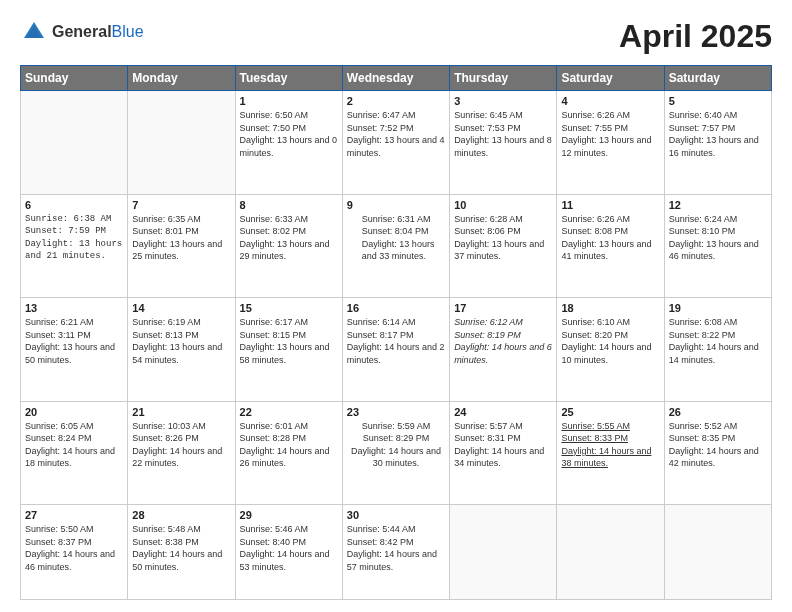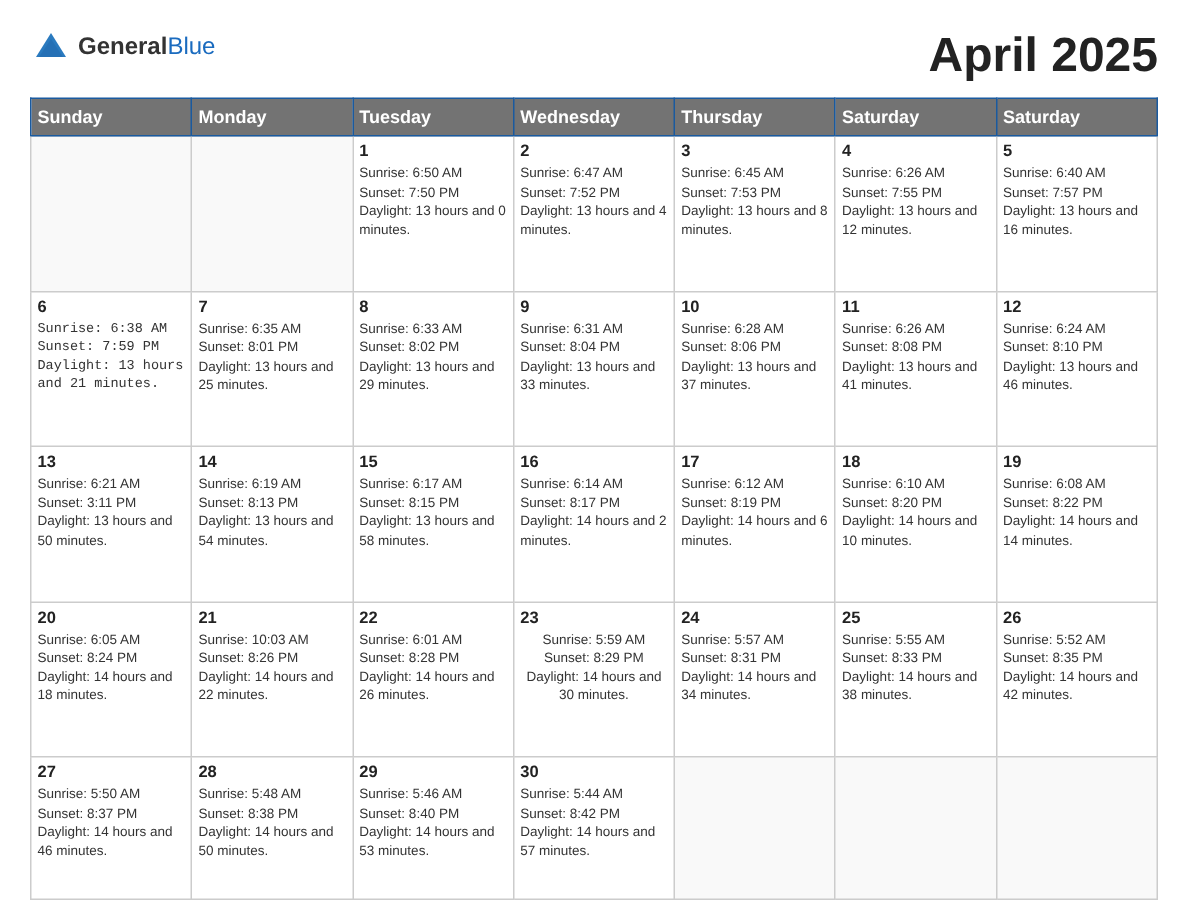--- a/index.html
+++ b/index.html
@@ -185,21 +185,21 @@
 Daylight: 13 hours and 25 minutes.</div>
           </td>
           <td>
             <span class="day-num">8</span>
             <div class="day-info" style="white-space: pre-line;">Sunrise: 6:33 AM
 Sunset: 8:02 PM
 Daylight: 13 hours and 29 minutes.</div>
           </td>
           <td>
             <span class="day-num">9</span>
-            <div class="day-info" style="white-space: pre-line;">Sunrise: 6:31 AM
+            <div class="day-info" style="white-space: pre-line; margin-left: 15px;">Sunrise: 6:31 AM
 Sunset: 8:04 PM
 Daylight: 13 hours and 33 minutes.</div>
           </td>
           <td>
             <span class="day-num">10</span>
             <div class="day-info" style="white-space: pre-line;">Sunrise: 6:28 AM
 Sunset: 8:06 PM
 Daylight: 13 hours and 37 minutes.</div>
           </td>
           <td>
@@ -235,21 +235,21 @@
 Daylight: 13 hours and 58 minutes.</div>
           </td>
           <td>
             <span class="day-num">16</span>
             <div class="day-info" style="white-space: pre-line;">Sunrise: 6:14 AM
 Sunset: 8:17 PM
 Daylight: 14 hours and 2 minutes.</div>
           </td>
           <td>
             <span class="day-num">17</span>
-            <div class="day-info" style="white-space: pre-line;">Sunrise: 6:12 AM
+            <div class="day-info" style="white-space: pre-line; font-style: italic;">Sunrise: 6:12 AM
 Sunset: 8:19 PM
 Daylight: 14 hours and 6 minutes.</div>
           </td>
           <td>
             <span class="day-num">18</span>
             <div class="day-info" style="white-space: pre-line;">Sunrise: 6:10 AM
 Sunset: 8:20 PM
 Daylight: 14 hours and 10 minutes.</div>
           </td>
           <td>
@@ -285,21 +285,21 @@
 Daylight: 14 hours and 30 minutes.</div>
           </td>
           <td>
             <span class="day-num">24</span>
             <div class="day-info" style="white-space: pre-line;">Sunrise: 5:57 AM
 Sunset: 8:31 PM
 Daylight: 14 hours and 34 minutes.</div>
           </td>
           <td>
             <span class="day-num">25</span>
-            <div class="day-info" style="white-space: pre-line;">Sunrise: 5:55 AM
+            <div class="day-info" style="white-space: pre-line; text-decoration: underline;">Sunrise: 5:55 AM
 Sunset: 8:33 PM
 Daylight: 14 hours and 38 minutes.</div>
           </td>
           <td>
             <span class="day-num">26</span>
             <div class="day-info" style="white-space: pre-line;">Sunrise: 5:52 AM
 Sunset: 8:35 PM
 Daylight: 14 hours and 42 minutes.</div>
           </td>
         </tr>

